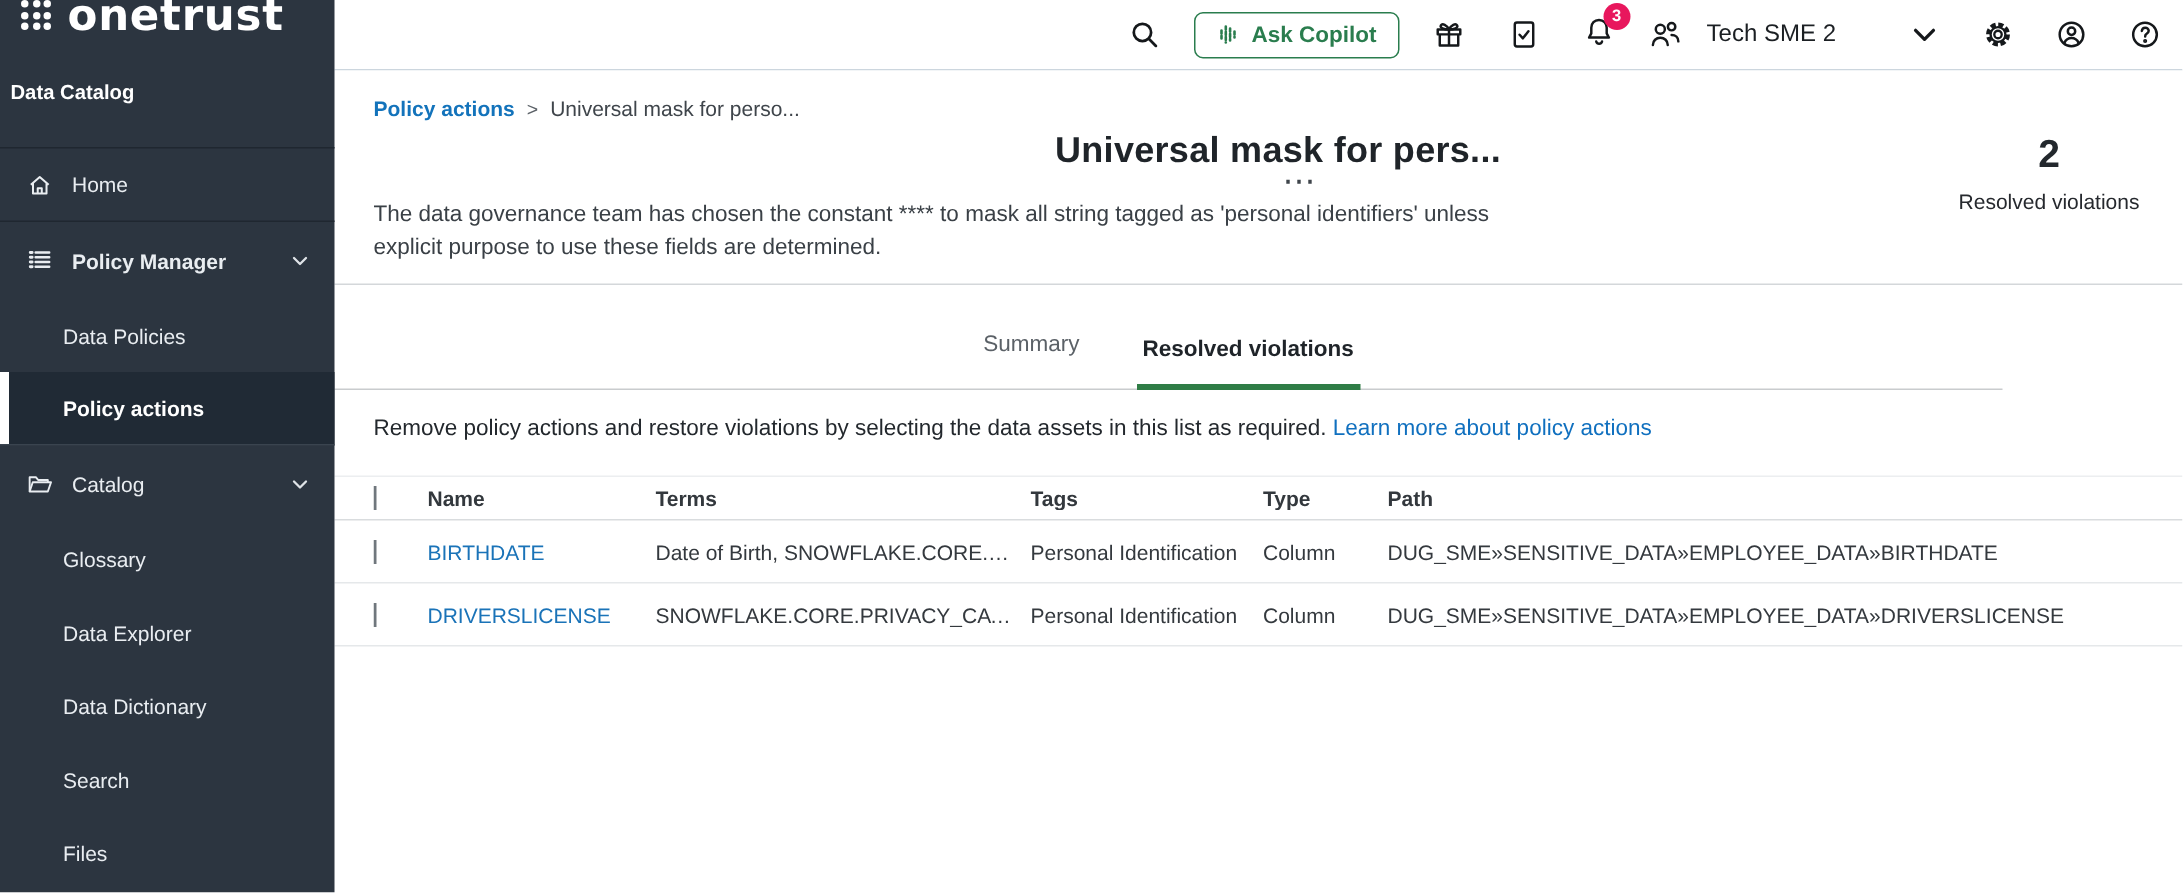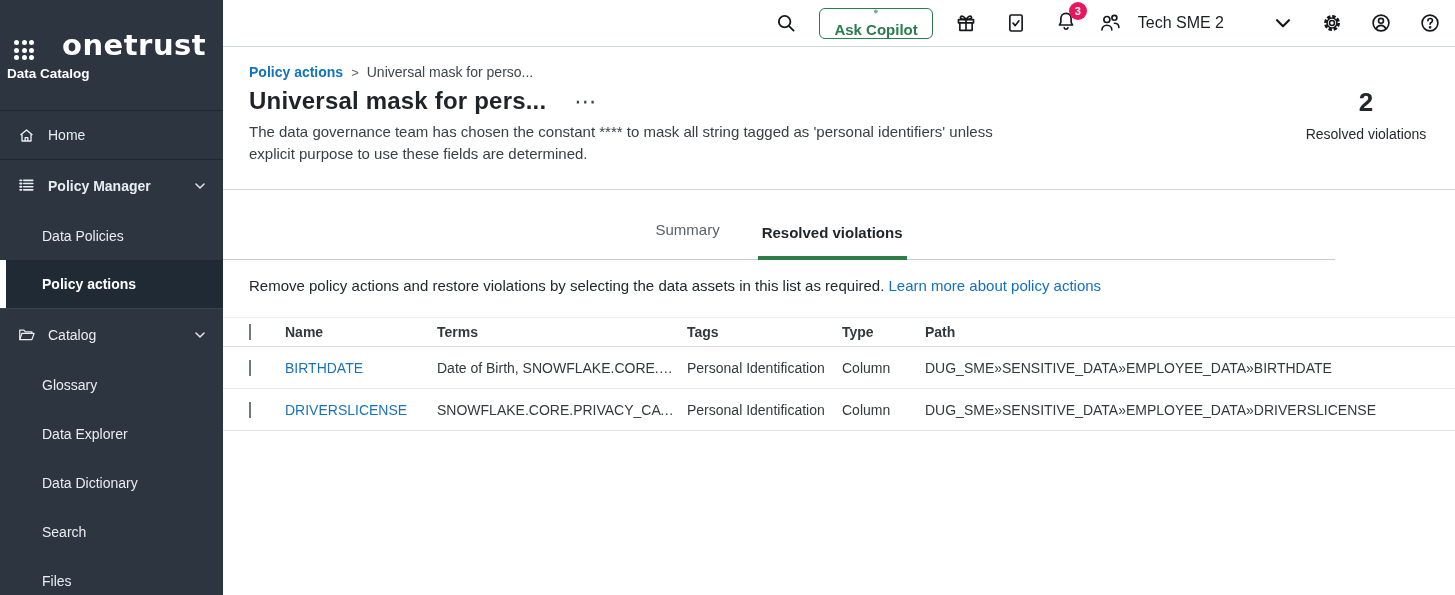--- a/index.html
+++ b/index.html
@@ -1,55 +1,55 @@
 <!DOCTYPE html>
 <html><head>
 <meta charset="utf-8">
 <style>
   * { margin:0; padding:0; box-sizing:border-box; }
   html,body { width:1455px; height:595px; overflow:hidden; }
   body { font-family:"Liberation Sans", sans-serif; background:#ffffff; color:#23282d; position:relative; }
 
   
   .sidebar { position:absolute; left:0; top:0; width:223px; height:595px; background:#2c3540; z-index:5; }
-  .logo-row { height:48px; display:flex; align-items:flex-end; padding-left:14px; gap:28px;margin-top:12px; }
+  .logo-row { height:48px; display:flex; align-items:flex-start; padding-left:14px; gap:11px; }
   .waffle { display:grid; grid-template-columns:repeat(3,5px); grid-template-rows:repeat(3,5px); gap:2.5px; }
   .waffle i { width:5px; height:5px; border-radius:50%; background:#fff; }
   .logo-text { color:#fff; font-size:29px; font-weight:700; letter-spacing:0.5px; font-family:"DejaVu Sans", sans-serif; line-height:1; margin-top:-4px; }
   .product-label { height:51px; padding:6px 0 0 7px; color:#ffffff; font-size:13.5px; font-weight:700; border-bottom:1px solid #1f2730; }
   .nav-item { position:relative; height:49px; display:flex; align-items:center; gap:12px; padding-left:17px; color:#e9edf1; font-size:14px; cursor:pointer; }
   .nav-item.section { height:51px; }
   .nav-item .chev { position:absolute; right:15px; top:50%; transform:translateY(-50%); }
   .nav-item.bordered { border-bottom:1px solid #1f2730; }
   .nav-child { padding-left:42px; }
   .nav-item.bold { font-weight:700; }
   .nav-item.active { background:#202a35; font-weight:700; color:#fff; border-bottom:1px solid #3a444f; }
   .nav-item.active::before { content:""; position:absolute; left:0; top:0; bottom:0; width:6px; background:#ffffff; }
   .sicon { width:19px; height:19px; flex:0 0 auto; }
 
   
   .topbar { position:absolute; left:223px; top:0; width:1232px; height:47px; background:#fff; border-bottom:1px solid #ccd6de; display:flex; align-items:center; justify-content:flex-end; padding-right:14px; }
   .ticon { width:22px; height:22px; color:#15181b; }
   .tbtn { background:none; border:none; cursor:pointer; display:flex; align-items:center; padding:0; }
-  .copilot-btn { display:flex; align-items:center; gap:7px; border:1.5px solid #2a7d4e; border-radius:6px; height:31px; padding:0 14px; margin:0 22px 0 22px; color:#2a7d4e; font-size:15px; font-weight:700; background:#fff; cursor:pointer; font-family:"Liberation Sans",sans-serif;flex-direction:column; }
+  .copilot-btn { display:flex; align-items:center; gap:7px; border:1.5px solid #2a7d4e; border-radius:6px; height:31px; padding:0 14px; margin:0 22px 0 22px; color:#2a7d4e; font-size:15px; font-weight:700; background:#fff; cursor:pointer; font-family:"Liberation Sans",sans-serif; }
   .bell-wrap { position:relative; margin:0 22px 0 28px; }
   .badge { position:absolute; top:-8px; right:-10px; min-width:18px; height:18px; border-radius:9px; background:#e8175d; color:#fff; font-size:11px; font-weight:700; display:flex; align-items:center; justify-content:center; padding:0 4px; }
   .gift-wrap { margin-left:20px; }
   .user-chip { display:flex; align-items:center; gap:17px; cursor:pointer; }
   .tenant-name { font-size:16px; color:#1b1f23; }
   .tb-chevron { margin-left:48px; }
   .tb-gap { margin-left:27px; }
 
   
   .page-header { position:absolute; left:223px; top:47px; width:1232px; height:143px; background:#fff; border-bottom:1px solid #d4d7da; padding:17px 0 0 26px; }
   .breadcrumb { display:flex; align-items:center; gap:8px; font-size:14px; }
   .crumb-link { color:#1373bb; font-weight:700; text-decoration:none; cursor:pointer; }
   .crumb-sep { color:#5c6268; font-size:13px; }
   .crumb-current { color:#3f454b; }
-  .title-row { display:flex; align-items:center; margin-top:7px; }
+  .title-row { display:flex; align-items:center; margin-top:7px;flex-direction:column; }
   .page-title { font-size:24px; font-weight:700; color:#1f2429; letter-spacing:0.2px; }
   .meatball { margin-left:28px; font-size:22px; color:#3f454b; line-height:0.5; cursor:pointer; background:none; border:none; }
   .page-desc { margin-top:6px; font-size:15px; line-height:1.45; color:#3a4046; max-width:782px; }
   .stat-block { position:absolute; top:40px; right:10px; width:158px; text-align:center; }
   .stat-value { font-size:26px; font-weight:700; color:#23282d; }
   .stat-label { margin-top:8px; font-size:14px; color:#26292e; }
 
   
   .tabbar { position:absolute; left:223px; top:190px; width:1112px; height:70px; background:#fff; border-bottom:1px solid #c9ccce; display:flex; justify-content:center; align-items:flex-end; gap:34px; }
   .tab { font-size:15px; color:#5b6167; padding:0 4px 18px 4px; cursor:pointer; border-bottom:4px solid transparent; margin-bottom:-1px; background:none; border-top:none; border-left:none; border-right:none; font-family:"Liberation Sans",sans-serif; }

